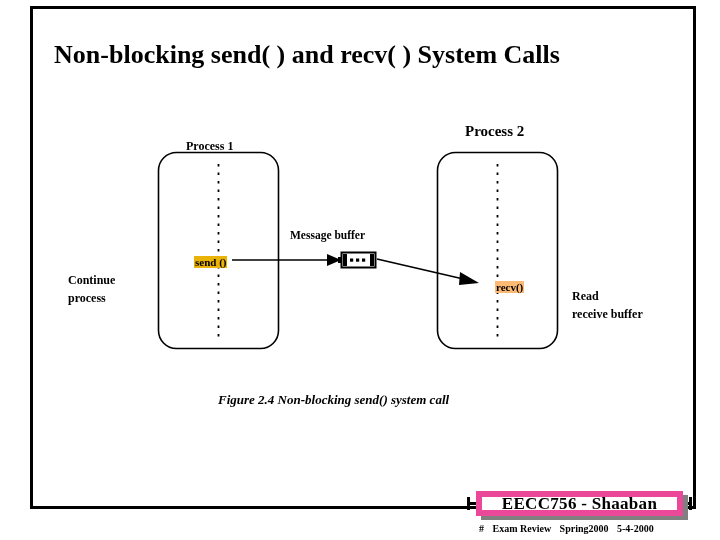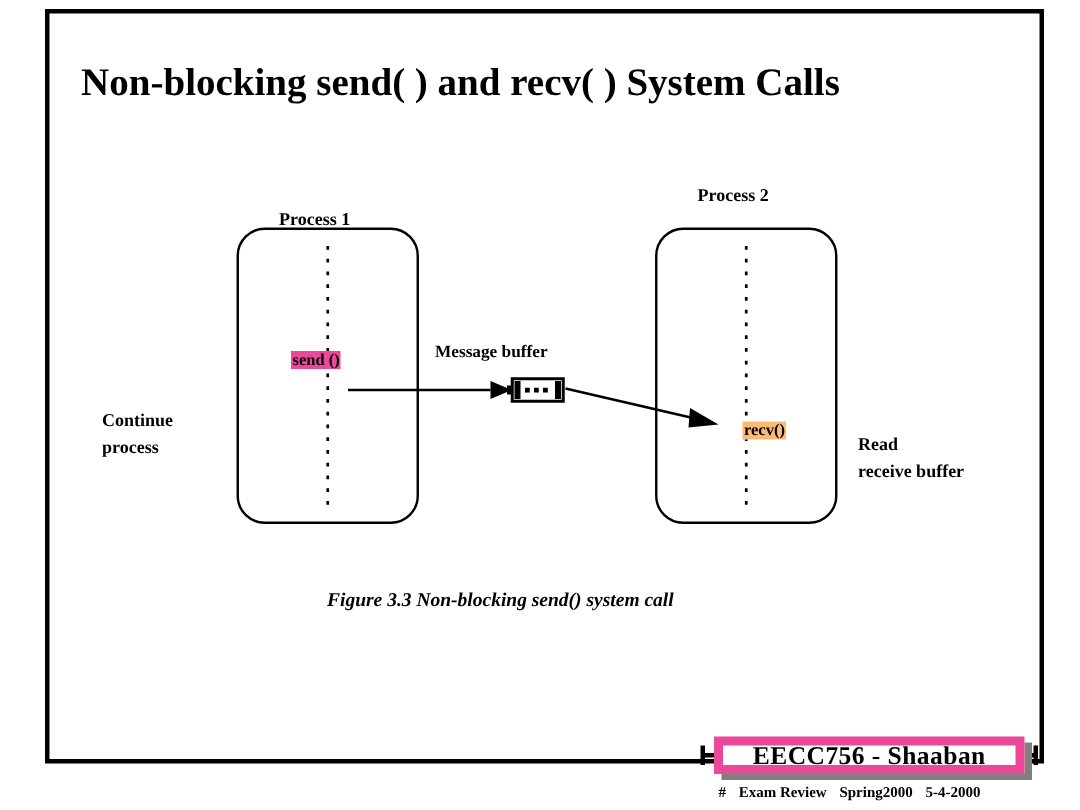--- a/index.html
+++ b/index.html
@@ -62,26 +62,26 @@
     color: #000000;
     white-space: nowrap;
   }
   #label-process1 {
     left: 186px; top: 123px;
     font-size: 12px;
     margin-top: 16px;
   }
   #label-process2 {
     left: 465px; top: 123px;
-    font-size: 12px;
+    font-size: 15px;
   }
   #label-send {
-    left: 194px; top: 234px;
+    left: 194px; top: 256px;
     font-size: 11px;
-    background: #ec4899;
+    background: #eab308;
     padding: 0 1px;
   }
   #label-recv {
     left: 495px; top: 281px;
     font-size: 11px;
     background: #fdba74;
     padding: 0 1px;
   }
   #label-msgbuffer {
     left: 290px; top: 229px;
@@ -220,21 +220,21 @@
   <div class="dlabel" id="label-continue">
     <div>Continue</div>
     <div>process</div>
   </div>
 
   <div class="dlabel" id="label-read">
     <div>Read</div>
     <div>receive buffer</div>
   </div>
 
-  <div id="caption">Figure 3.3 Non-blocking send() system call</div>
+  <div id="caption">Figure 2.4 Non-blocking send() system call</div>
 
   <div id="badge-tick-left" class="badge-tick"></div>
   <div id="badge-nub-left" class="badge-nub"></div>
   <div id="badge-tick-right" class="badge-tick"></div>
   <div id="badge-nub-right" class="badge-nub"></div>
 
   <div id="footer-badge-shadow"></div>
   <div id="footer-badge">
     <span id="footer-badge-text">EECC756 - Shaaban</span>
   </div>

